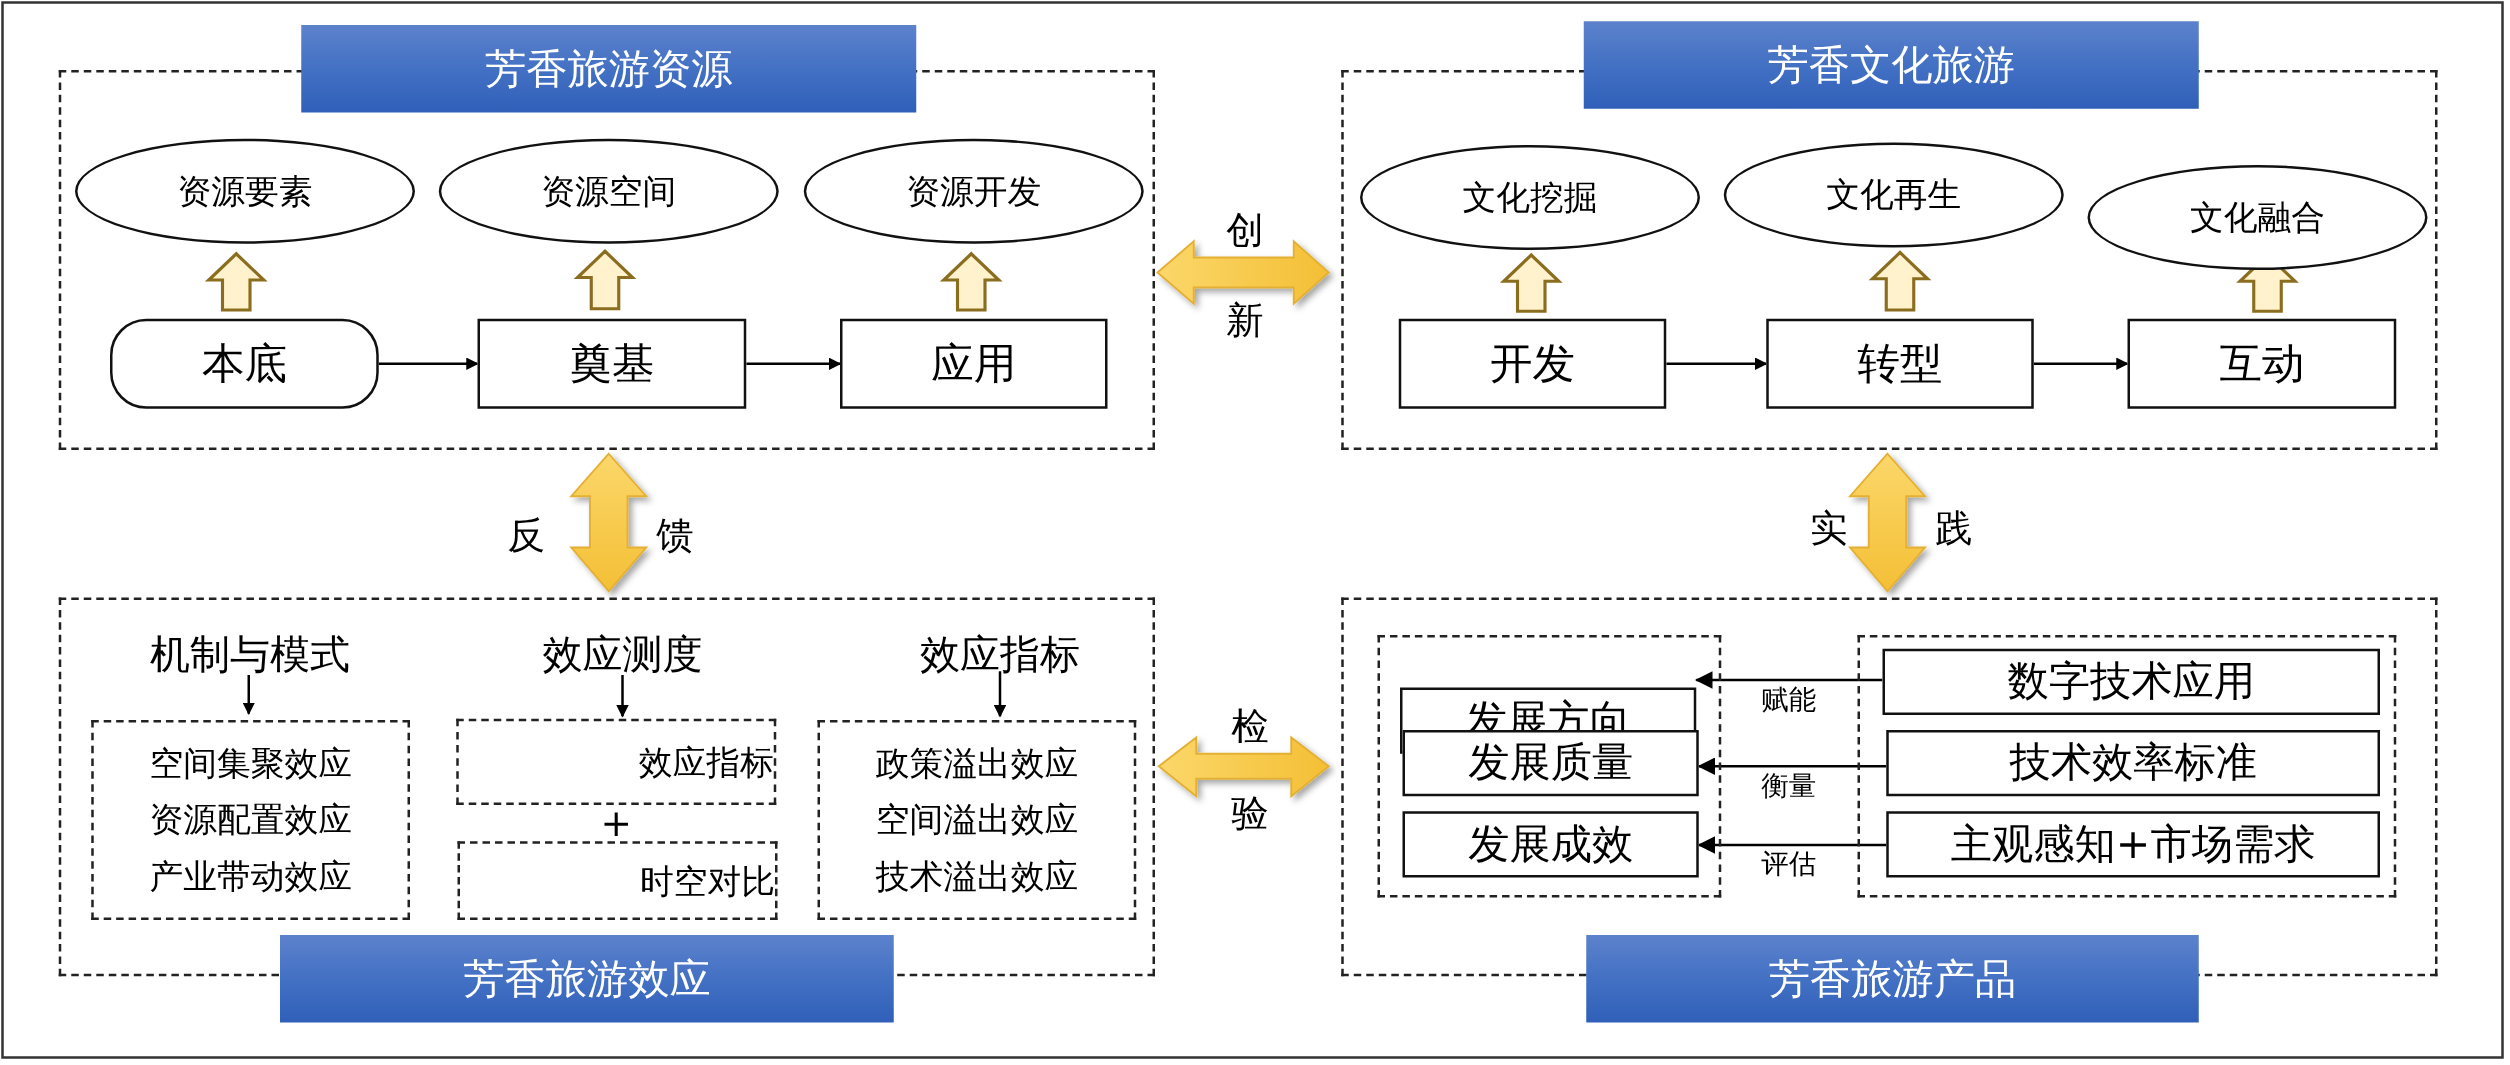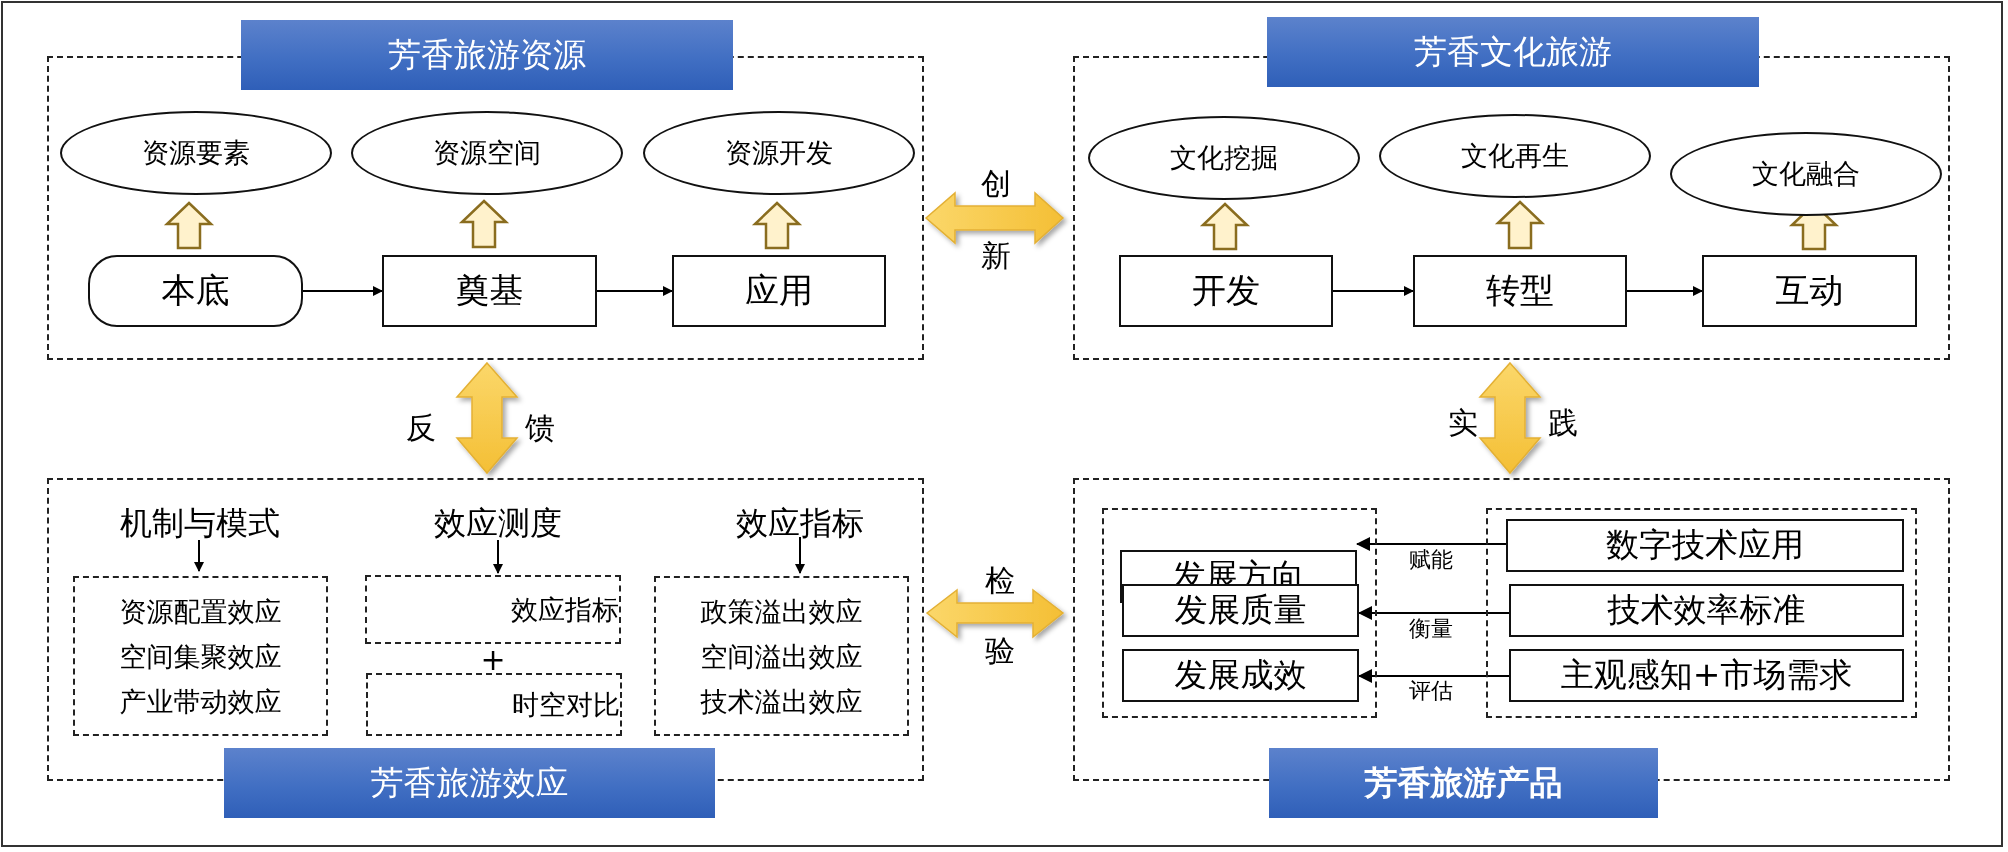--- a/index.html
+++ b/index.html
@@ -121,22 +121,22 @@
 <div class="abs serif-label" style="left:1443px; top:403px;">实</div>
 <div class="abs serif-label" style="left:1543px; top:403px;">践</div>
 
 <div class="abs dash" style="left:47px; top:478px; width:877px; height:303px;"></div>
 
 <div class="abs header" style="left:100px; top:502px; width:200px;">机制与模式</div>
 <div class="abs header" style="left:398px; top:502px; width:200px;">效应测度</div>
 <div class="abs header" style="left:700px; top:502px; width:200px;">效应指标</div>
 
 <div class="abs dash lines" style="left:73px; top:576px; width:255px; height:160px;">
+  <span>空间集聚效应</span>
   <span>资源配置效应</span>
-  <span>空间集聚效应</span>
   <span>产业带动效应</span>
 </div>
 
 <div class="abs dash center-text" style="left:365px; top:575px; width:256px; height:69px;">
   <span>效应指标</span>
 </div>
 <div class="abs" style="left:478px; top:643px; width:30px; text-align:center; font-size:30px; line-height:34px;">+</div>
 <div class="abs dash center-text" style="left:366px; top:673px; width:256px; height:63px;">
   <span>时空对比</span>
 </div>
@@ -159,13 +159,13 @@
 <div class="abs rect-sm" style="left:1122px; top:649px; width:237px; height:53px;">发展成效</div>
 
 <div class="abs rect-sm" style="left:1506px; top:519px; width:398px; height:53px;">数字技术应用</div>
 <div class="abs rect-sm" style="left:1509px; top:584px; width:395px; height:53px;">技术效率标准</div>
 <div class="abs rect-sm" style="left:1509px; top:649px; width:395px; height:53px;">主观感知+市场需求</div>
 
 <div class="abs small-label" style="left:1395px; top:510px; width:72px;">赋能</div>
 <div class="abs small-label" style="left:1395px; top:579px; width:72px;">衡量</div>
 <div class="abs small-label" style="left:1395px; top:641px; width:72px;">评估</div>
 
-<div class="abs title-bar" style="left:1269px; top:748px; width:389px; height:70px;font-weight:bold;">芳香旅游产品</div>
+<div class="abs title-bar" style="left:1269px; top:748px; width:490px; height:70px;">芳香旅游产品</div>
 
 </body></html>

